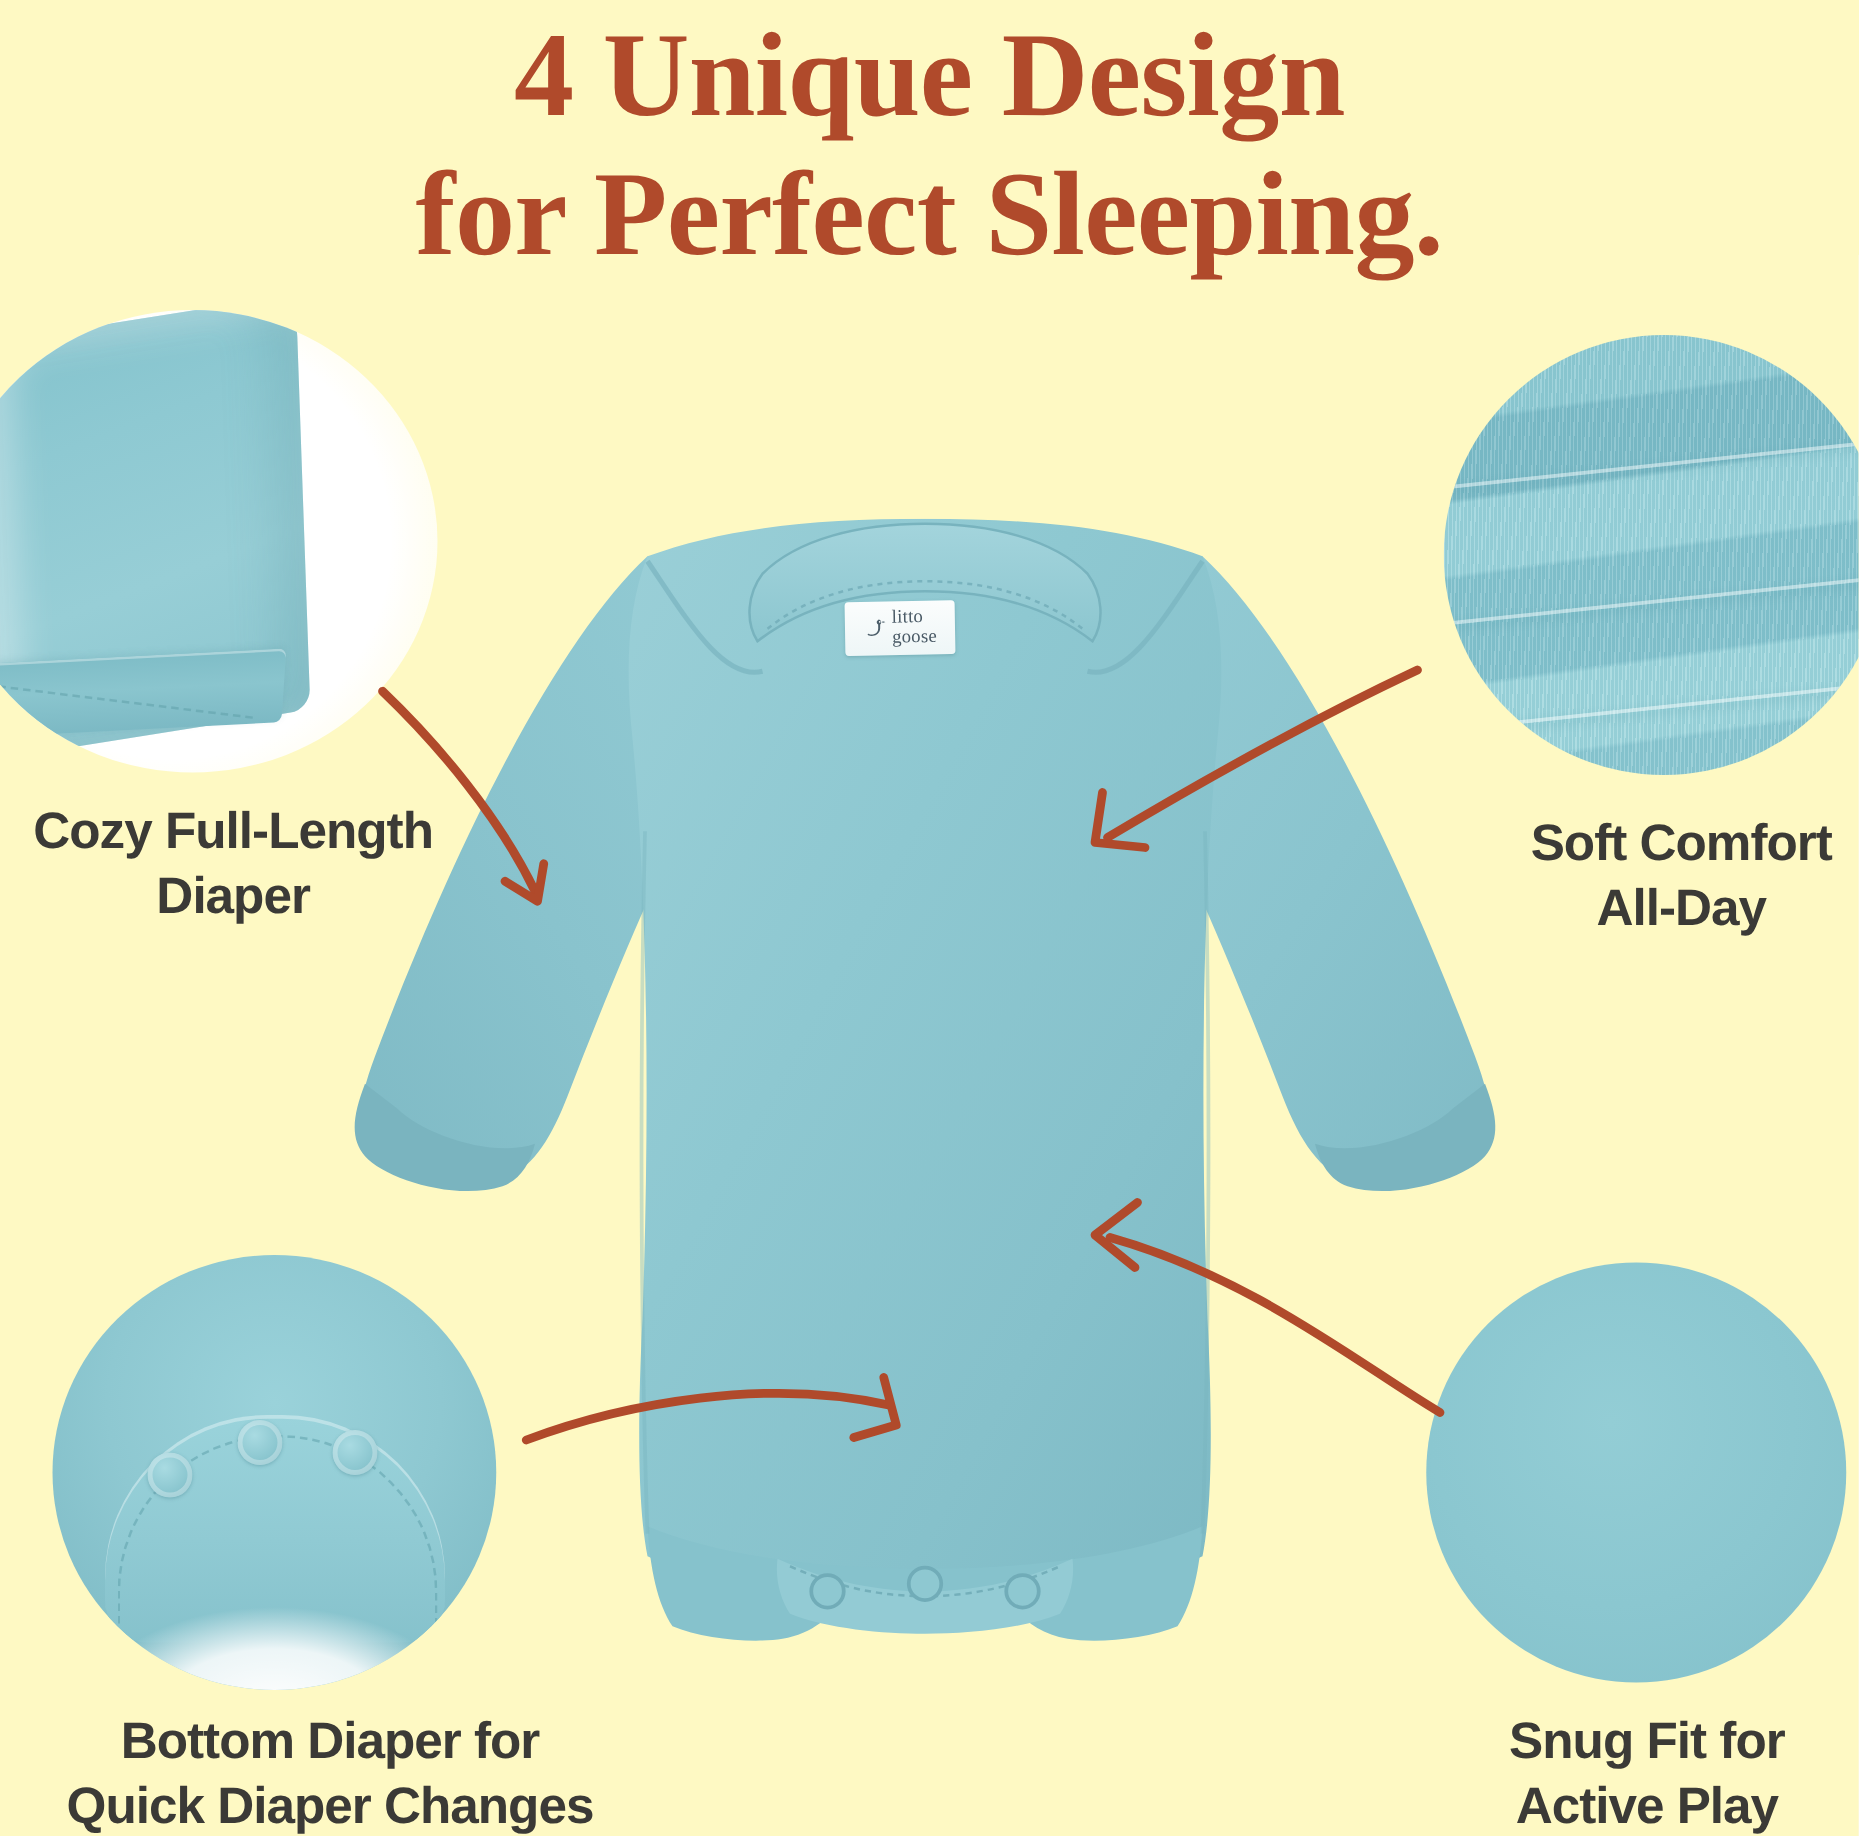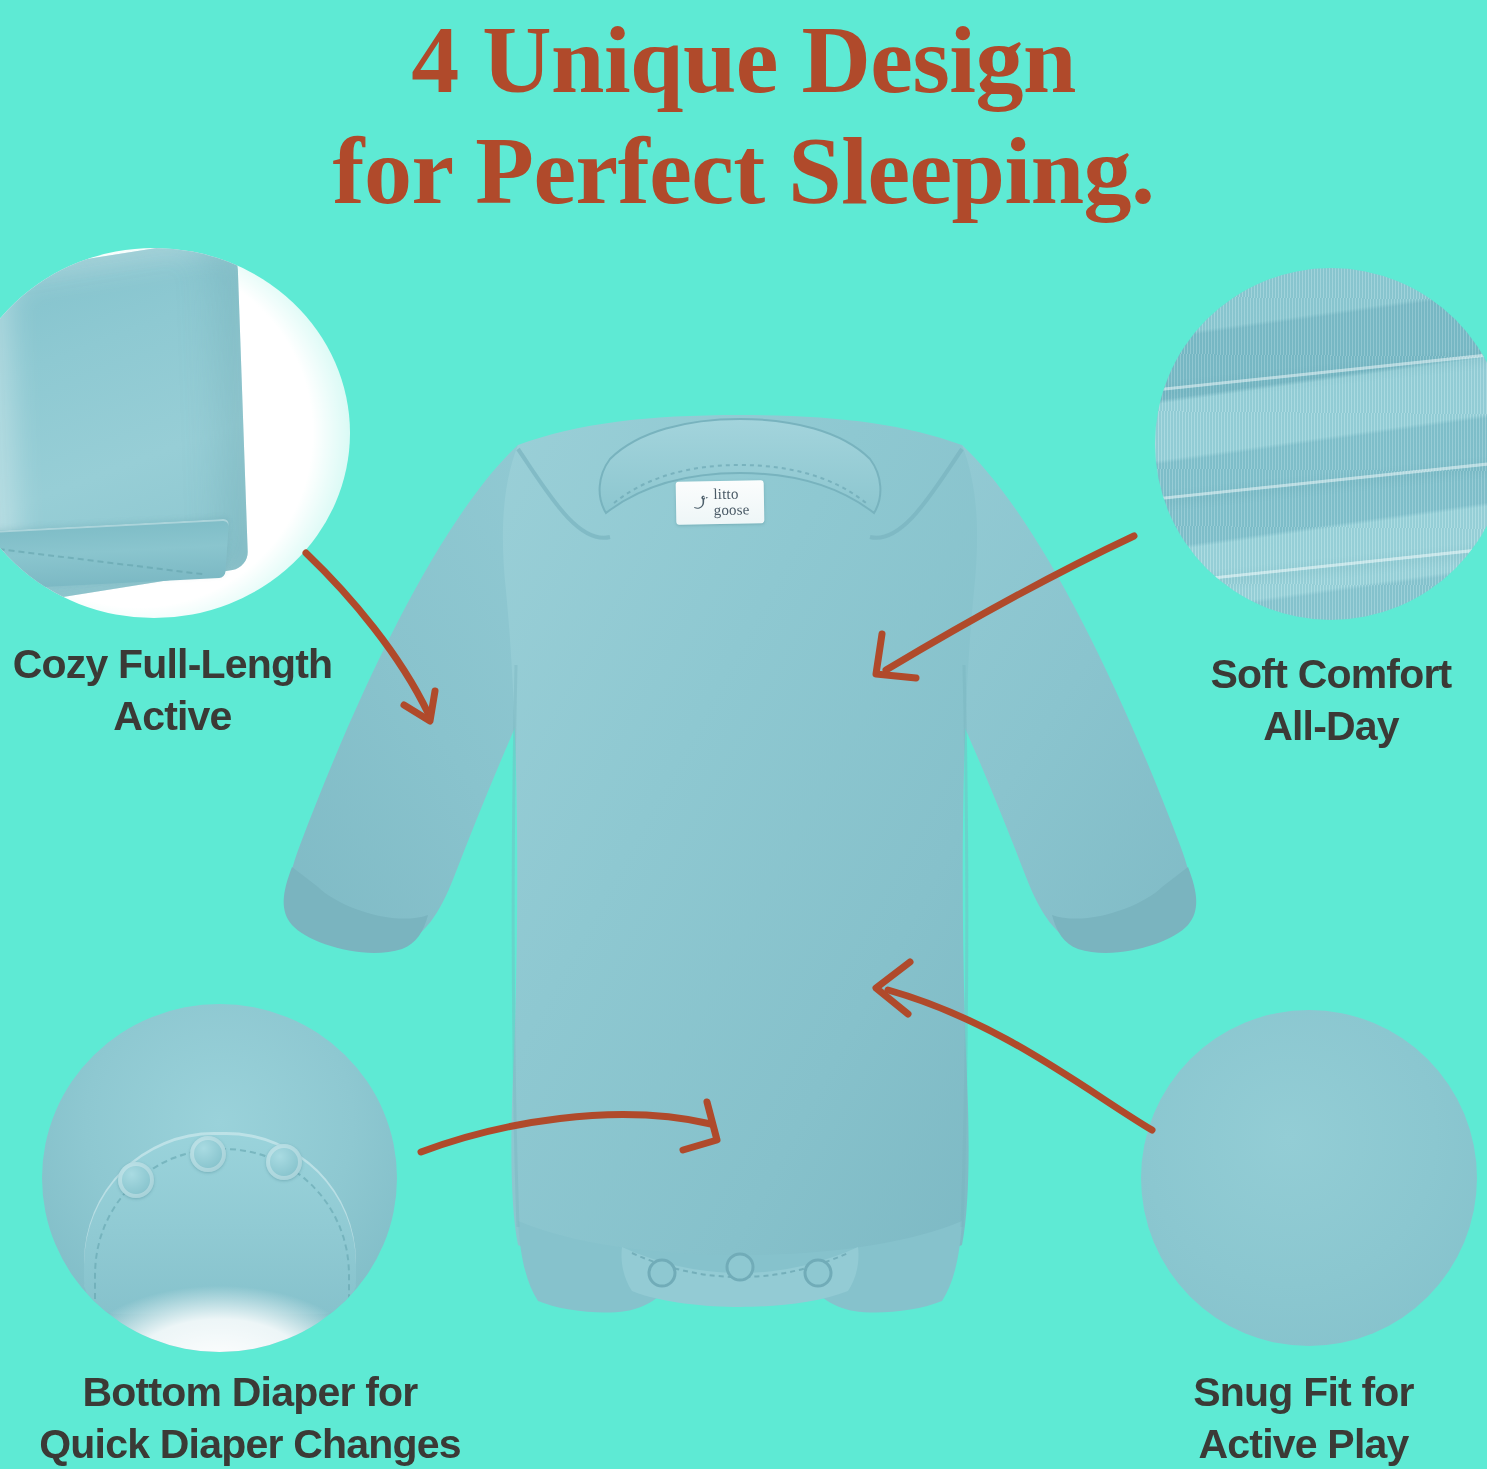--- a/index.html
+++ b/index.html
@@ -4,21 +4,21 @@
 <style>
   html, body {
     margin: 0;
     padding: 0;
     background: #fdf8ef;
   }
   #page {
     position: relative;
     width: 1487px;
     height: 1469px;
-    background: #5eead4;
+    background: #fef9c3;
     overflow: hidden;
     font-family: "Liberation Sans", sans-serif;
   }
 
   
   .headline {
     position: absolute;
     top: 4px;
     left: 0;
     width: 1487px;
@@ -34,20 +34,21 @@
 
   
   .feat-label {
     position: absolute;
     font-family: "Liberation Sans", sans-serif;
     font-weight: 700;
     font-size: 41px;
     line-height: 1.28;
     color: #3b3a36;
     letter-spacing: -0.8px;
+    padding-left: 14px;
   }
   .feat-label .fl-line { display: block; white-space: nowrap; }
 
   #label-sleeves  { top: 638px; left: 0;    width: 345px; text-align: center; }
   #label-comfort  { top: 648px; left: 1175px; width: 312px; text-align: center; }
   #label-snaps    { top: 1366px; left: 0;   width: 500px; text-align: center; }
   #label-snugfit  { top: 1366px; left: 1120px; width: 367px; text-align: center; }
 
   
   .inset {
@@ -325,21 +326,21 @@
     </svg>
 
     <svg style="left:862px; top:960px;" width="300" height="180" viewBox="0 0 300 180">
       <path class="arrow-path" d="M290 170 C226 132 140 62 26 30"></path>
       <path class="arrow-path" d="M48 2 L14 28 L46 54"></path>
     </svg>
   </div>
 
   <div class="feat-label" id="label-sleeves">
     <span class="fl-line">Cozy Full-Length</span>
-    <span class="fl-line">Active</span>
+    <span class="fl-line">Diaper</span>
   </div>
 
   <div class="feat-label" id="label-comfort">
     <span class="fl-line">Soft Comfort</span>
     <span class="fl-line">All-Day</span>
   </div>
 
   <div class="feat-label" id="label-snaps">
     <span class="fl-line">Bottom Diaper for</span>
     <span class="fl-line">Quick Diaper Changes</span>

